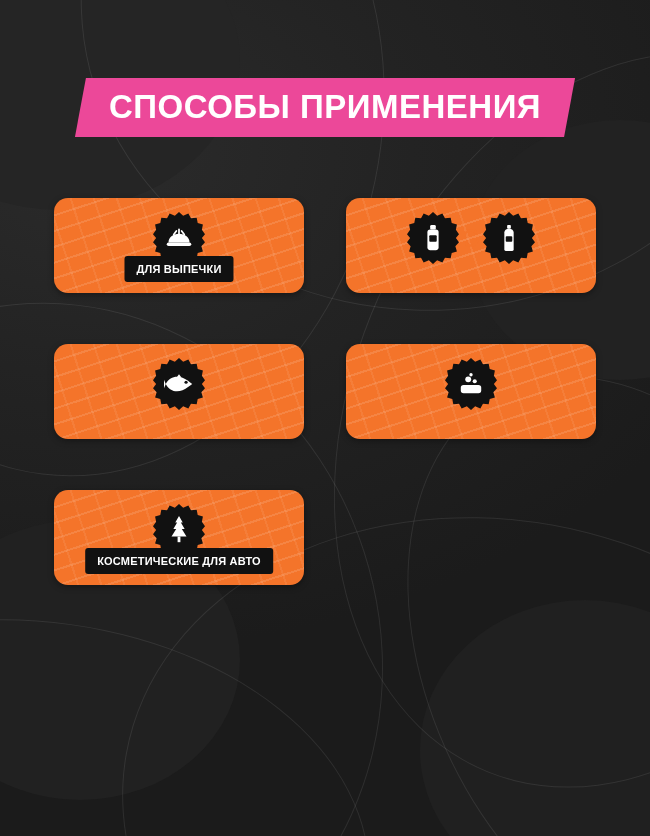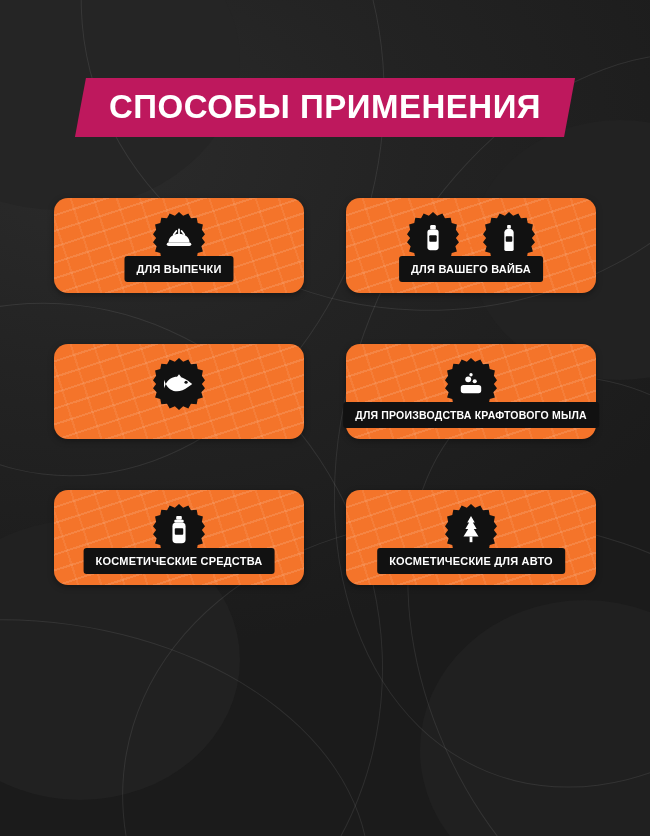--- a/index.html
+++ b/index.html
@@ -44,21 +44,21 @@
     position: absolute;
     top: 78px;
     left: 0;
     width: 650px;
     display: flex;
     justify-content: center;
     z-index: 5;
   }
   .title-banner {
     position: relative;
-    background: #be185d;
+    background: #ec4899;
     padding: 12px 34px 14px 34px;
     color: #ffffff;
     font-size: 33px;
     font-weight: bold;
     letter-spacing: 0.5px;
     line-height: 1;
     white-space: nowrap;
     -webkit-clip-path: polygon(2.2% 0, 100% 0, 97.8% 100%, 0% 100%);
     clip-path: polygon(2.2% 0, 100% 0, 97.8% 100%, 0% 100%);
     font-family: "Liberation Sans", sans-serif;
@@ -263,21 +263,20 @@
         </svg>
       </div>
       <div class="glyph glyph2">
         <svg width="22" height="28" viewBox="0 0 20 30" fill="none">
           <rect x="8" y="1" width="4" height="4" rx="1" fill="#fff"></rect>
           <path d="M5 9 C5 6.5 7 5 10 5 C13 5 15 6.5 15 9 L15 27 A2 2 0 0 1 13 29 L7 29 A2 2 0 0 1 5 27 Z" fill="#fff"></path>
           <rect x="6.5" y="13" width="7" height="6" rx="1" fill="#111"></rect>
         </svg>
       </div>
     </div>
-    <div class="label">ДЛЯ ВАШЕГО ВАЙБА</div>
   </div>
 
   <div class="cell left">
     <div class="card"></div>
     <div class="badge">
       <div class="star"></div>
       <div class="glyph">
         <svg width="30" height="24" viewBox="0 0 34 24" fill="none">
           <path d="M2 12 C6 4 14 2 21 5 C26 7 29 10 32 12 C29 14 26 17 21 19 C14 22 6 20 2 12 Z" fill="#fff"></path>
           <circle cx="25" cy="10" r="1.8" fill="#111"></circle>
@@ -294,38 +293,22 @@
       <div class="star"></div>
       <div class="glyph">
         <svg width="28" height="26" viewBox="0 0 30 28" fill="none">
           <rect x="4" y="15" width="22" height="9" rx="3" fill="#fff"></rect>
           <circle cx="12" cy="9" r="3.2" fill="#fff"></circle>
           <circle cx="19" cy="11" r="2.2" fill="#fff"></circle>
           <circle cx="15" cy="4" r="1.8" fill="#fff"></circle>
         </svg>
       </div>
     </div>
-    <div class="label wide">ДЛЯ ПРОИЗВОДСТВА КРАФТОВОГО МЫЛА</div>
-  </div>
-
-  <div class="cell left">
-    <div class="card"></div>
-    <div class="badge">
-      <div class="star"></div>
-      <div class="glyph">
-        <svg width="20" height="30" viewBox="0 0 20 32" fill="none">
-          <rect x="7" y="1" width="6" height="4" rx="1" fill="#fff"></rect>
-          <rect x="5" y="5" width="10" height="3" rx="1" fill="#fff"></rect>
-          <rect x="3" y="8" width="14" height="22" rx="4" fill="#fff"></rect>
-          <rect x="5.5" y="14" width="9" height="7" rx="1" fill="#111"></rect>
-        </svg>
-      </div>
-    </div>
-    <div class="label">КОСМЕТИЧЕСКИЕ СРЕДСТВА</div>
-  </div>
+  </div>
+
 
 
   <div class="cell left">
     <div class="card"></div>
     <div class="badge">
       <div class="star"></div>
       <div class="glyph">
         <svg width="24" height="30" viewBox="0 0 24 32" fill="none">
           <path d="M12 1 L8 8 L10 8 L6 15 L9 15 L4 23 L20 23 L15 15 L18 15 L14 8 L16 8 Z" fill="#fff"></path>
           <rect x="10.5" y="23" width="3" height="6" fill="#fff"></rect>

